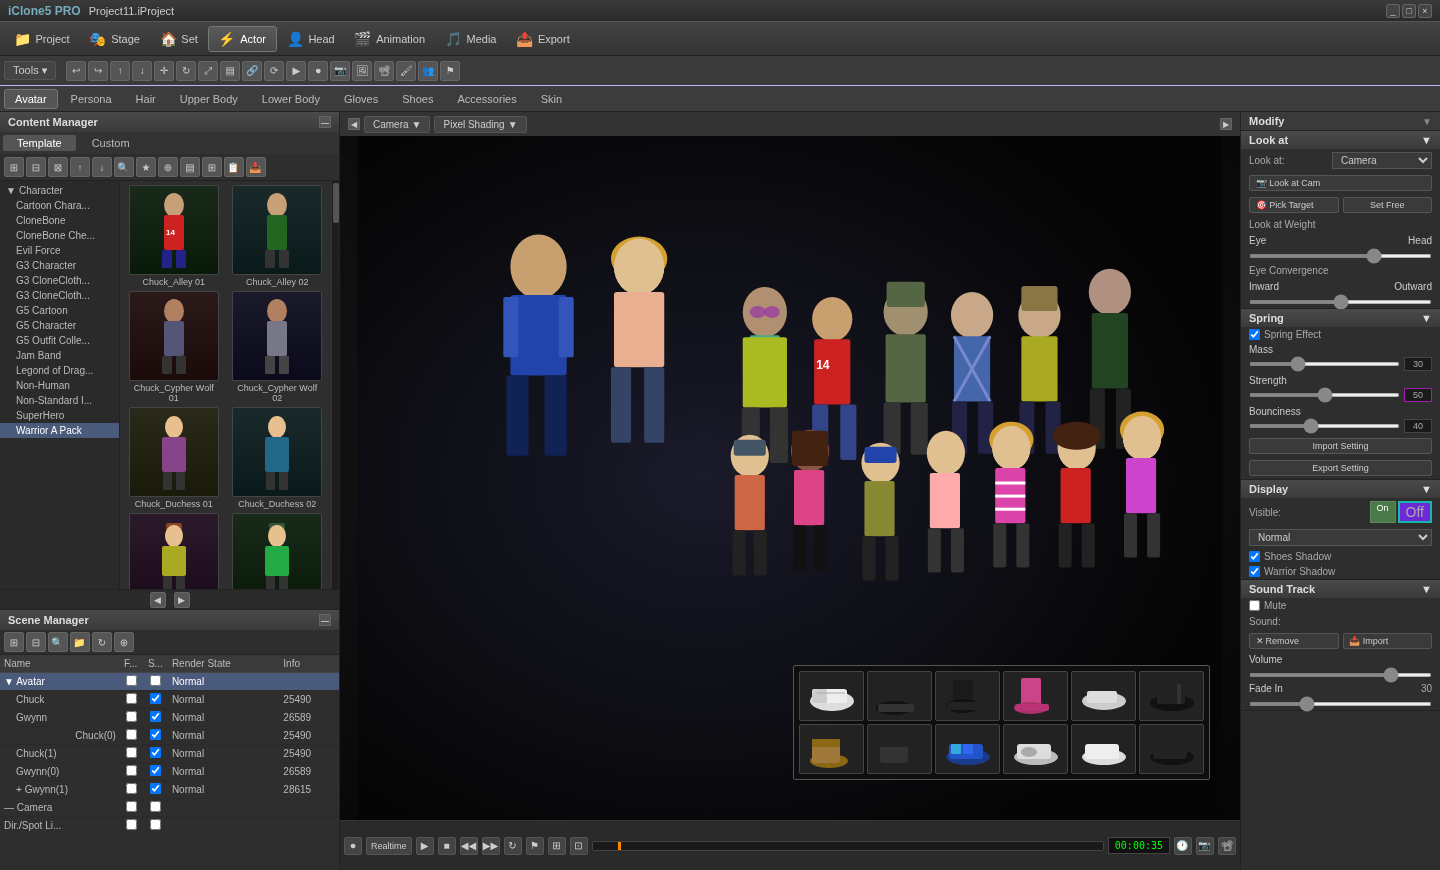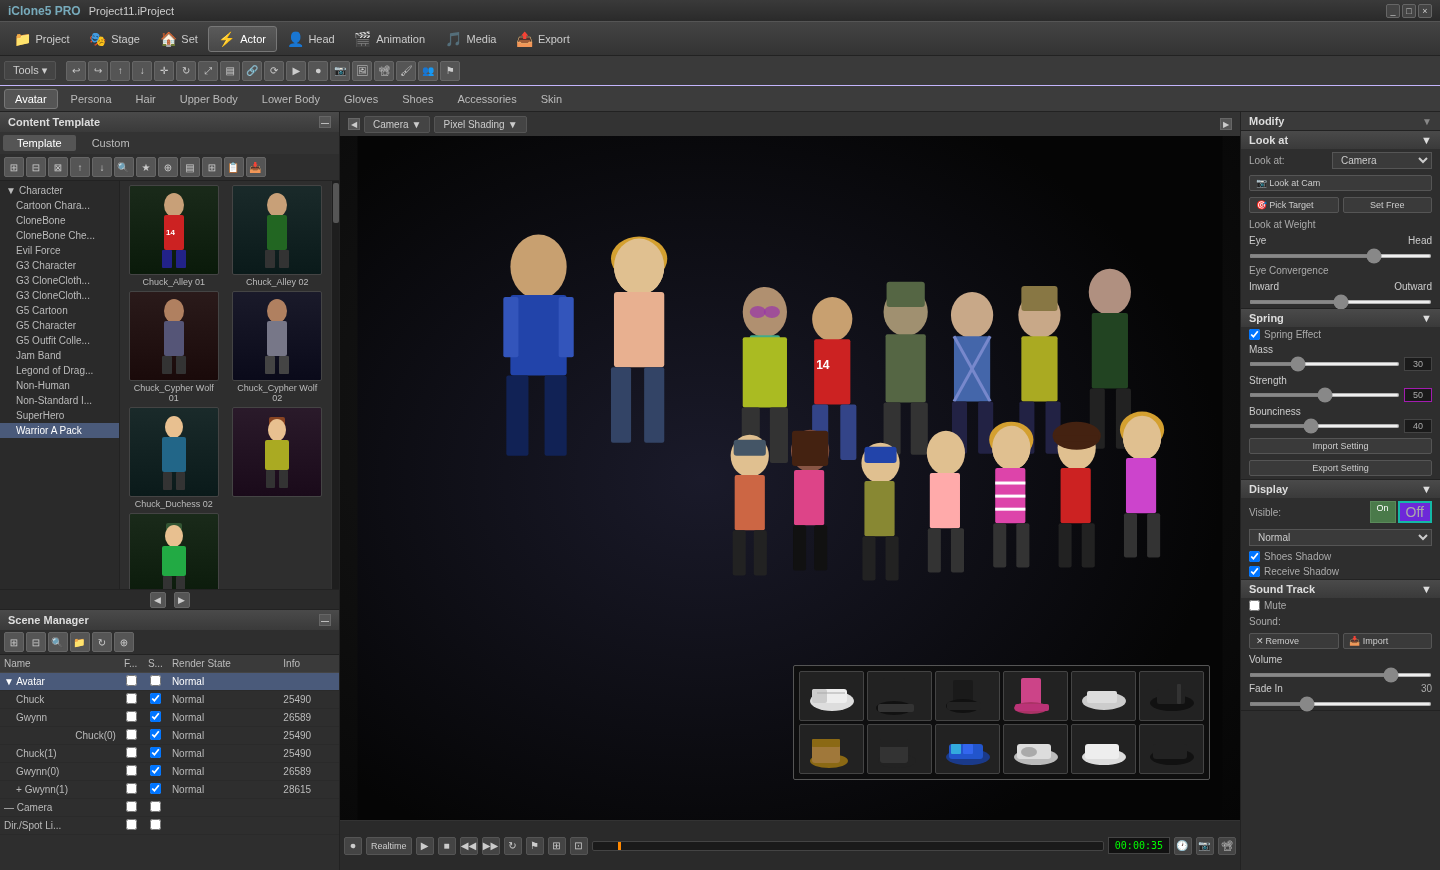--- a/index.html
+++ b/index.html
@@ -176,21 +176,21 @@
   <div class="sub-tab">Accessories</div>
   <div class="sub-tab">Skin</div>
 </div>
 
 <div id="main">
 
   <div id="leftpanel">
 
     <div id="content-manager">
       <div class="panel-header">
-        <span>Content Template</span>
+        <span>Content Manager</span>
         <div class="collapse-btn">—</div>
       </div>
       <div class="panel-tabs">
         <div class="panel-tab active">Template</div>
         <div class="panel-tab">Custom</div>
       </div>
       <div class="panel-toolbar">
         <div class="tool-btn">⊞</div>
         <div class="tool-btn">⊟</div>
         <div class="tool-btn">⊠</div>
@@ -303,20 +303,31 @@
               <svg width="60" height="80" viewBox="0 0 60 80">
                 <ellipse cx="30" cy="15" rx="10" ry="12" fill="#b08060"></ellipse>
                 <rect x="20" y="25" width="20" height="35" fill="#777788" rx="2"></rect>
                 <rect x="18" y="60" width="10" height="18" fill="#444" rx="1"></rect>
                 <rect x="32" y="60" width="10" height="18" fill="#444" rx="1"></rect>
               </svg>
             </div>
             <div class="grid-label">Chuck_Cypher Wolf 02</div>
           </div>
 
+          <div class="grid-item">
+            <div class="grid-thumb" style="background: linear-gradient(#2a2a1a, #1a1a0a);">
+              <svg width="60" height="80" viewBox="0 0 60 80">
+                <ellipse cx="30" cy="15" rx="9" ry="11" fill="#e8c090"></ellipse>
+                <rect x="18" y="25" width="24" height="35" fill="#884488" rx="2"></rect>
+                <rect x="19" y="60" width="9" height="18" fill="#333" rx="1"></rect>
+                <rect x="32" y="60" width="9" height="18" fill="#333" rx="1"></rect>
+              </svg>
+            </div>
+            <div class="grid-label">Chuck_Duchess 01</div>
+          </div>
           <div class="grid-item">
             <div class="grid-thumb" style="background: linear-gradient(#1a2a2a, #0a1a1a);">
               <svg width="60" height="80" viewBox="0 0 60 80">
                 <ellipse cx="30" cy="15" rx="9" ry="11" fill="#e8c090"></ellipse>
                 <rect x="18" y="25" width="24" height="35" fill="#226688" rx="2"></rect>
                 <rect x="19" y="60" width="9" height="18" fill="#333" rx="1"></rect>
                 <rect x="32" y="60" width="9" height="18" fill="#333" rx="1"></rect>
               </svg>
             </div>
             <div class="grid-label">Chuck_Duchess 02</div>
@@ -841,21 +852,21 @@
         <select class="right-select" style="width:100%;">
           <option>Normal</option>
         </select>
       </div>
       <div class="checkbox-row">
         <input type="checkbox" checked="" style="width: 11px; height: 11px;">
         <span>Shoes Shadow</span>
       </div>
       <div class="checkbox-row">
         <input type="checkbox" checked="" style="width: 11px; height: 11px;">
-        <span>Receive Shadow</span>
+        <span>Warrior Shadow</span>
       </div>
     </div>
 
     <div class="right-section">
       <div class="right-section-header">
         <span>Sound Track</span>
         <span>▼</span>
       </div>
       <div class="checkbox-row">
         <input type="checkbox" style="width: 11px; height: 11px;">

